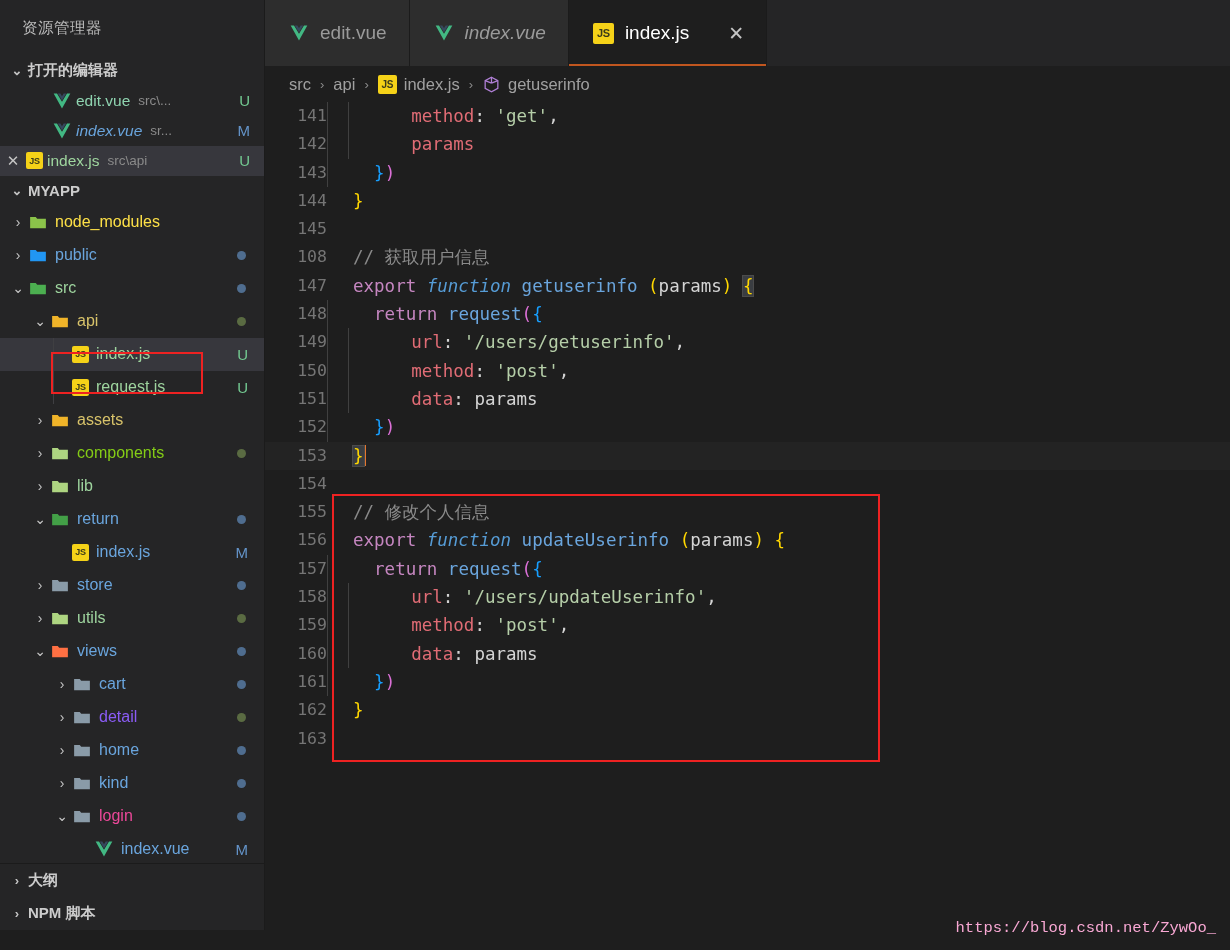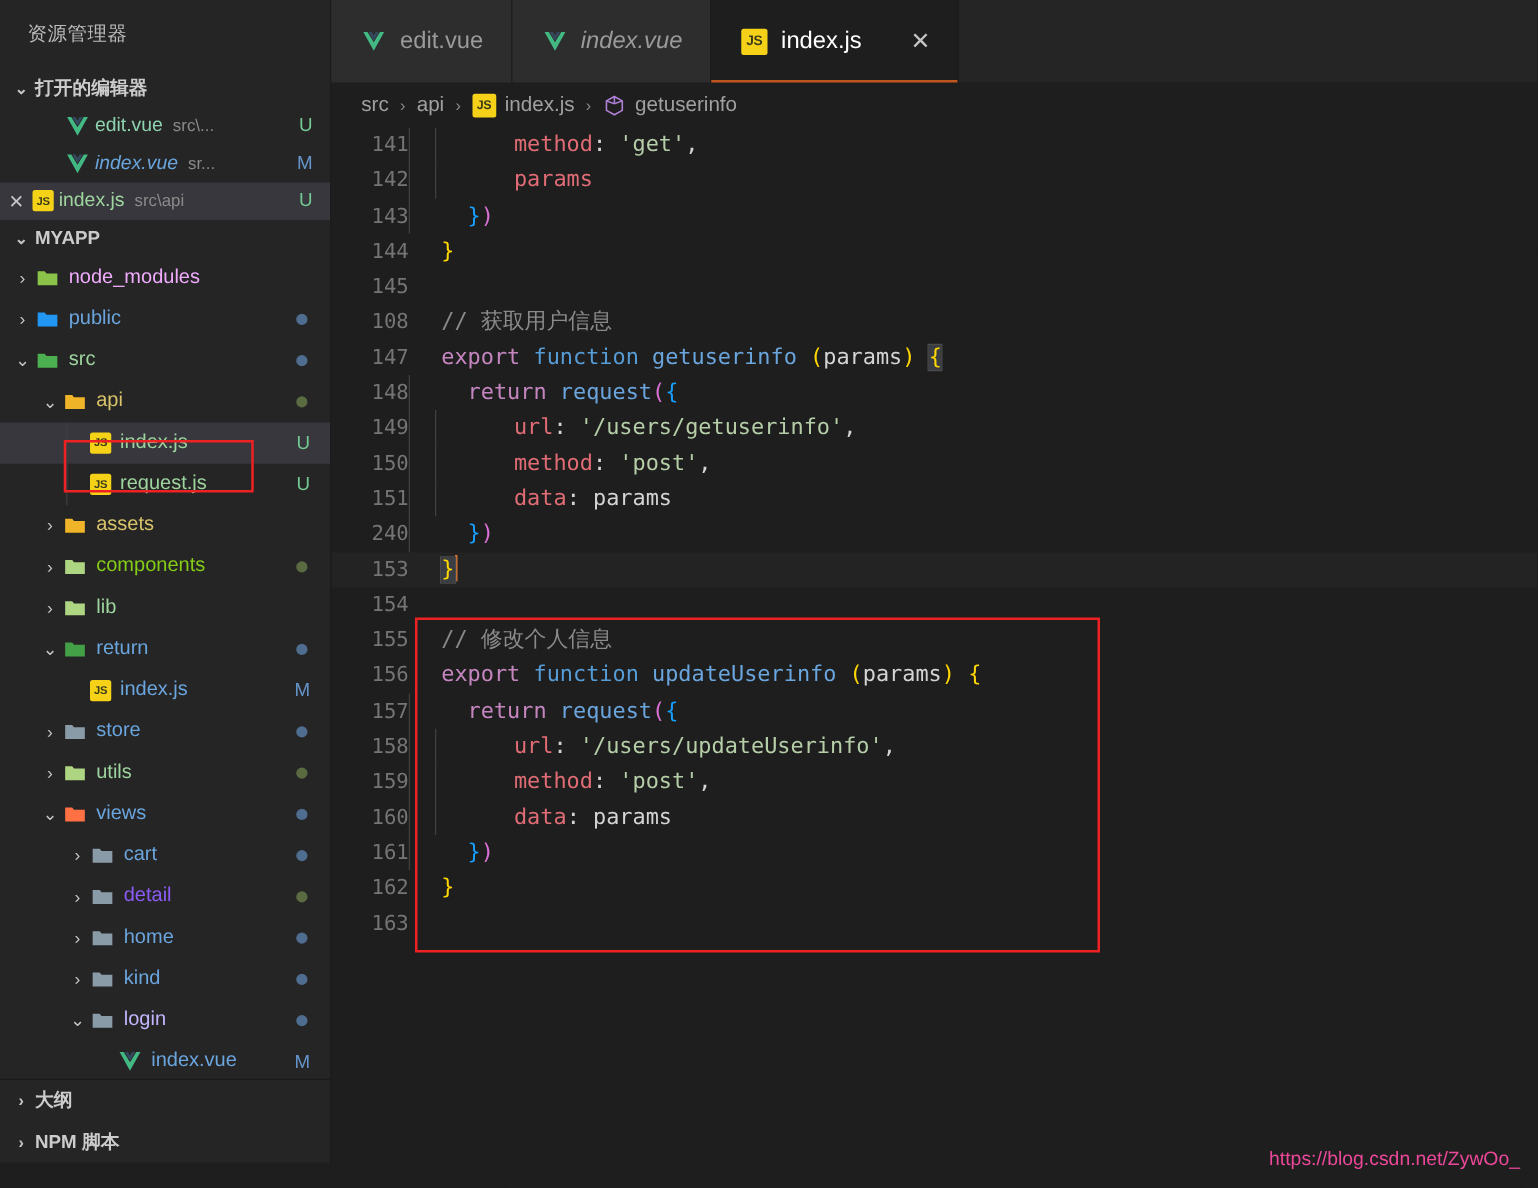--- a/index.html
+++ b/index.html
@@ -159,21 +159,21 @@
   }
   .codeline.cur{ background:#232323; }
   .lnum{
     width:62px; flex:0 0 62px; text-align:right;
     color:#757575; font-size:16.5px;
     padding-right:0;
   }
   .ltext{ padding-left:26px; flex:1 1 auto; position:relative; }
 
   .tok-kw{ color:#c586c0; }
-  .tok-kwi{ color:#569cd6; }
+  .tok-kwi{ color:#569cd6; font-style:italic; }
   .tok-fn{ color:#6aa5dd; }
   .tok-prop{ color:#e06c75;margin-left:16px; }
   .tok-str{ color:#b5cea8; }
   .tok-plain{ color:#d4d4d4; }
   .tok-cmt{ color:#8a8a8a; }
   .tok-br1{ color:#ffd700; }
   .tok-br2{ color:#da70d6; }
   .tok-br3{ color:#179fff; }
   .tok-param{ color:#d4d4d4; }
   .tok-var{ color:#d4d4d4; }
@@ -189,22 +189,22 @@
   .brace-match{
     background:#3a3d41; outline:1px solid #4b4b4b;
   }
 
   .code-redbox{
     position:absolute; border:2px solid #ee2222; pointer-events:none;
   }
 
   .watermark{
     position:absolute; right:14px; bottom:13px;
-    color:#ec4899; font-size:15.5px;
-    font-family:Liberation Sans, sans-serif;
+    color:#f9a8d4; font-size:15.5px;
+    font-family:Liberation Mono, monospace;
   }
 </style>
 </head>
 <body>
 
 <div id="app">
 
   <div class="sidebar">
 
     <div class="sb-title">资源管理器</div>
@@ -257,21 +257,21 @@
 
     <div class="tree" id="file-tree">
         <div class="trow">
           <span style="flex:0 0 8px"></span>
           <span class="twisty2">›</span>
           <span class="ic">
             <svg width="20" height="18" viewBox="0 0 16 16">
               <path d="M1 3.5h5l1.3 1.7H15v8.3H1z" fill="#8bc34a"></path>
             </svg>
           </span>
-          <span class="tname" style="color:#f0abfc">node_modules</span>
+          <span class="tname" style="color:#fde047">node_modules</span>
         </div>
         <div class="trow">
           <span style="flex:0 0 8px"></span>
           <span class="twisty2">›</span>
           <span class="ic">
             <svg width="20" height="18" viewBox="0 0 16 16">
               <path d="M1 3.5h5l1.3 1.7H15v8.3H1z" fill="#2196f3"></path>
             </svg>
           </span>
           <span class="tname" style="color:#6aa5dd">public</span>
@@ -440,21 +440,21 @@
           <span class="tdot dot-blue"></span>
         </div>
         <div class="trow">
           <span style="flex:0 0 52px"></span>
           <span class="twisty2">⌄</span>
           <span class="ic">
             <svg width="20" height="18" viewBox="0 0 16 16">
               <path d="M1 3.5h5l1.3 1.7H15v8.3H1z" fill="#8a9ba8"></path>
             </svg>
           </span>
-          <span class="tname" style="color:#c4b5fd">login</span>
+          <span class="tname" style="color:#ec4899">login</span>
           <span class="tdot dot-blue"></span>
         </div>
         <div class="trow">
           <span style="flex:0 0 74px"></span>
           <span class="twisty2"></span>
           <span class="ic ic-vue">
             <svg width="20" height="20" viewBox="0 0 24 24">
               <path d="M2 3h4l6 10 6-10h4L12 21z" fill="#42b883"></path>
               <path d="M7 3h3l2 3.4L14 3h3l-5 8.5z" fill="#35495e"></path>
             </svg>
@@ -546,21 +546,21 @@
         <div class="codeline"><span class="lnum">142</span><span class="ltext"><span class="iguide" style="left:0px"></span><span class="iguide" style="left:21.1px"></span>&nbsp;&nbsp;&nbsp;&nbsp;<span class="tok-prop">params</span></span></div>
         <div class="codeline"><span class="lnum">143</span><span class="ltext"><span class="iguide" style="left:0px"></span>&nbsp;&nbsp;<span class="tok-br3">}</span><span class="tok-br2">)</span></span></div>
         <div class="codeline"><span class="lnum">144</span><span class="ltext"><span class="tok-br1">}</span></span></div>
         <div class="codeline"><span class="lnum">145</span><span class="ltext"></span></div>
         <div class="codeline"><span class="lnum">108</span><span class="ltext"><span class="tok-cmt">// 获取用户信息</span></span></div>
         <div class="codeline"><span class="lnum">147</span><span class="ltext"><span class="tok-kw">export</span><span class="tok-plain"> </span><span class="tok-kwi">function</span><span class="tok-plain"> </span><span class="tok-fn">getuserinfo</span><span class="tok-plain"> </span><span class="tok-br1">(</span><span class="tok-param">params</span><span class="tok-br1">)</span><span class="tok-plain"> </span><span class="tok-br1 brace-match">{</span></span></div>
         <div class="codeline"><span class="lnum">148</span><span class="ltext"><span class="iguide" style="left:0px"></span>&nbsp;&nbsp;<span class="tok-kw">return</span><span class="tok-plain"> </span><span class="tok-fn">request</span><span class="tok-br2">(</span><span class="tok-br3">{</span></span></div>
         <div class="codeline"><span class="lnum">149</span><span class="ltext"><span class="iguide" style="left:0px"></span><span class="iguide" style="left:21.1px"></span>&nbsp;&nbsp;&nbsp;&nbsp;<span class="tok-prop">url</span><span class="tok-plain">: </span><span class="tok-str">'/users/getuserinfo'</span><span class="tok-plain">,</span></span></div>
         <div class="codeline"><span class="lnum">150</span><span class="ltext"><span class="iguide" style="left:0px"></span><span class="iguide" style="left:21.1px"></span>&nbsp;&nbsp;&nbsp;&nbsp;<span class="tok-prop">method</span><span class="tok-plain">: </span><span class="tok-str">'post'</span><span class="tok-plain">,</span></span></div>
         <div class="codeline"><span class="lnum">151</span><span class="ltext"><span class="iguide" style="left:0px"></span><span class="iguide" style="left:21.1px"></span>&nbsp;&nbsp;&nbsp;&nbsp;<span class="tok-prop">data</span><span class="tok-plain">: </span><span class="tok-var">params</span></span></div>
-        <div class="codeline"><span class="lnum">240</span><span class="ltext"><span class="iguide" style="left:0px"></span>&nbsp;&nbsp;<span class="tok-br3">}</span><span class="tok-br2">)</span></span></div>
+        <div class="codeline"><span class="lnum">152</span><span class="ltext"><span class="iguide" style="left:0px"></span>&nbsp;&nbsp;<span class="tok-br3">}</span><span class="tok-br2">)</span></span></div>
         <div class="codeline cur"><span class="lnum">153</span><span class="ltext"><span class="tok-br1 brace-match">}</span><span class="cursor"></span></span></div>
         <div class="codeline"><span class="lnum">154</span><span class="ltext"></span></div>
         <div class="codeline"><span class="lnum">155</span><span class="ltext"><span class="tok-cmt">// 修改个人信息</span></span></div>
         <div class="codeline"><span class="lnum">156</span><span class="ltext"><span class="tok-kw">export</span><span class="tok-plain"> </span><span class="tok-kwi">function</span><span class="tok-plain"> </span><span class="tok-fn">updateUserinfo</span><span class="tok-plain"> </span><span class="tok-br1">(</span><span class="tok-param">params</span><span class="tok-br1">)</span><span class="tok-plain"> </span><span class="tok-br1">{</span></span></div>
         <div class="codeline"><span class="lnum">157</span><span class="ltext"><span class="iguide" style="left:0px"></span>&nbsp;&nbsp;<span class="tok-kw">return</span><span class="tok-plain"> </span><span class="tok-fn">request</span><span class="tok-br2">(</span><span class="tok-br3">{</span></span></div>
         <div class="codeline"><span class="lnum">158</span><span class="ltext"><span class="iguide" style="left:0px"></span><span class="iguide" style="left:21.1px"></span>&nbsp;&nbsp;&nbsp;&nbsp;<span class="tok-prop">url</span><span class="tok-plain">: </span><span class="tok-str">'/users/updateUserinfo'</span><span class="tok-plain">,</span></span></div>
         <div class="codeline"><span class="lnum">159</span><span class="ltext"><span class="iguide" style="left:0px"></span><span class="iguide" style="left:21.1px"></span>&nbsp;&nbsp;&nbsp;&nbsp;<span class="tok-prop">method</span><span class="tok-plain">: </span><span class="tok-str">'post'</span><span class="tok-plain">,</span></span></div>
         <div class="codeline"><span class="lnum">160</span><span class="ltext"><span class="iguide" style="left:0px"></span><span class="iguide" style="left:21.1px"></span>&nbsp;&nbsp;&nbsp;&nbsp;<span class="tok-prop">data</span><span class="tok-plain">: </span><span class="tok-var">params</span></span></div>
         <div class="codeline"><span class="lnum">161</span><span class="ltext"><span class="iguide" style="left:0px"></span>&nbsp;&nbsp;<span class="tok-br3">}</span><span class="tok-br2">)</span></span></div>
         <div class="codeline"><span class="lnum">162</span><span class="ltext"><span class="tok-br1">}</span></span></div>

